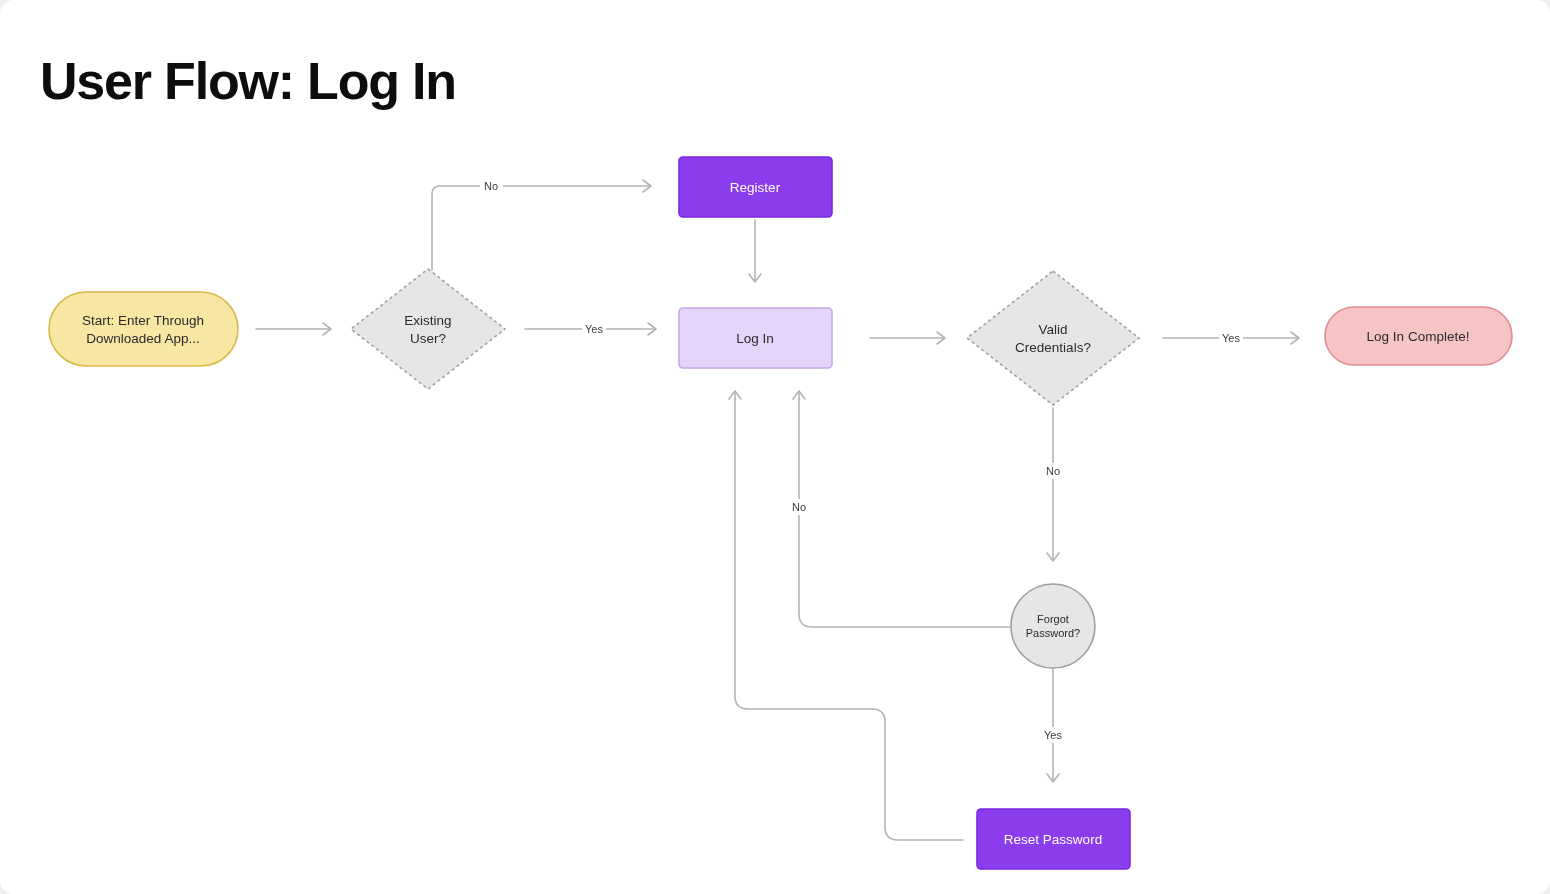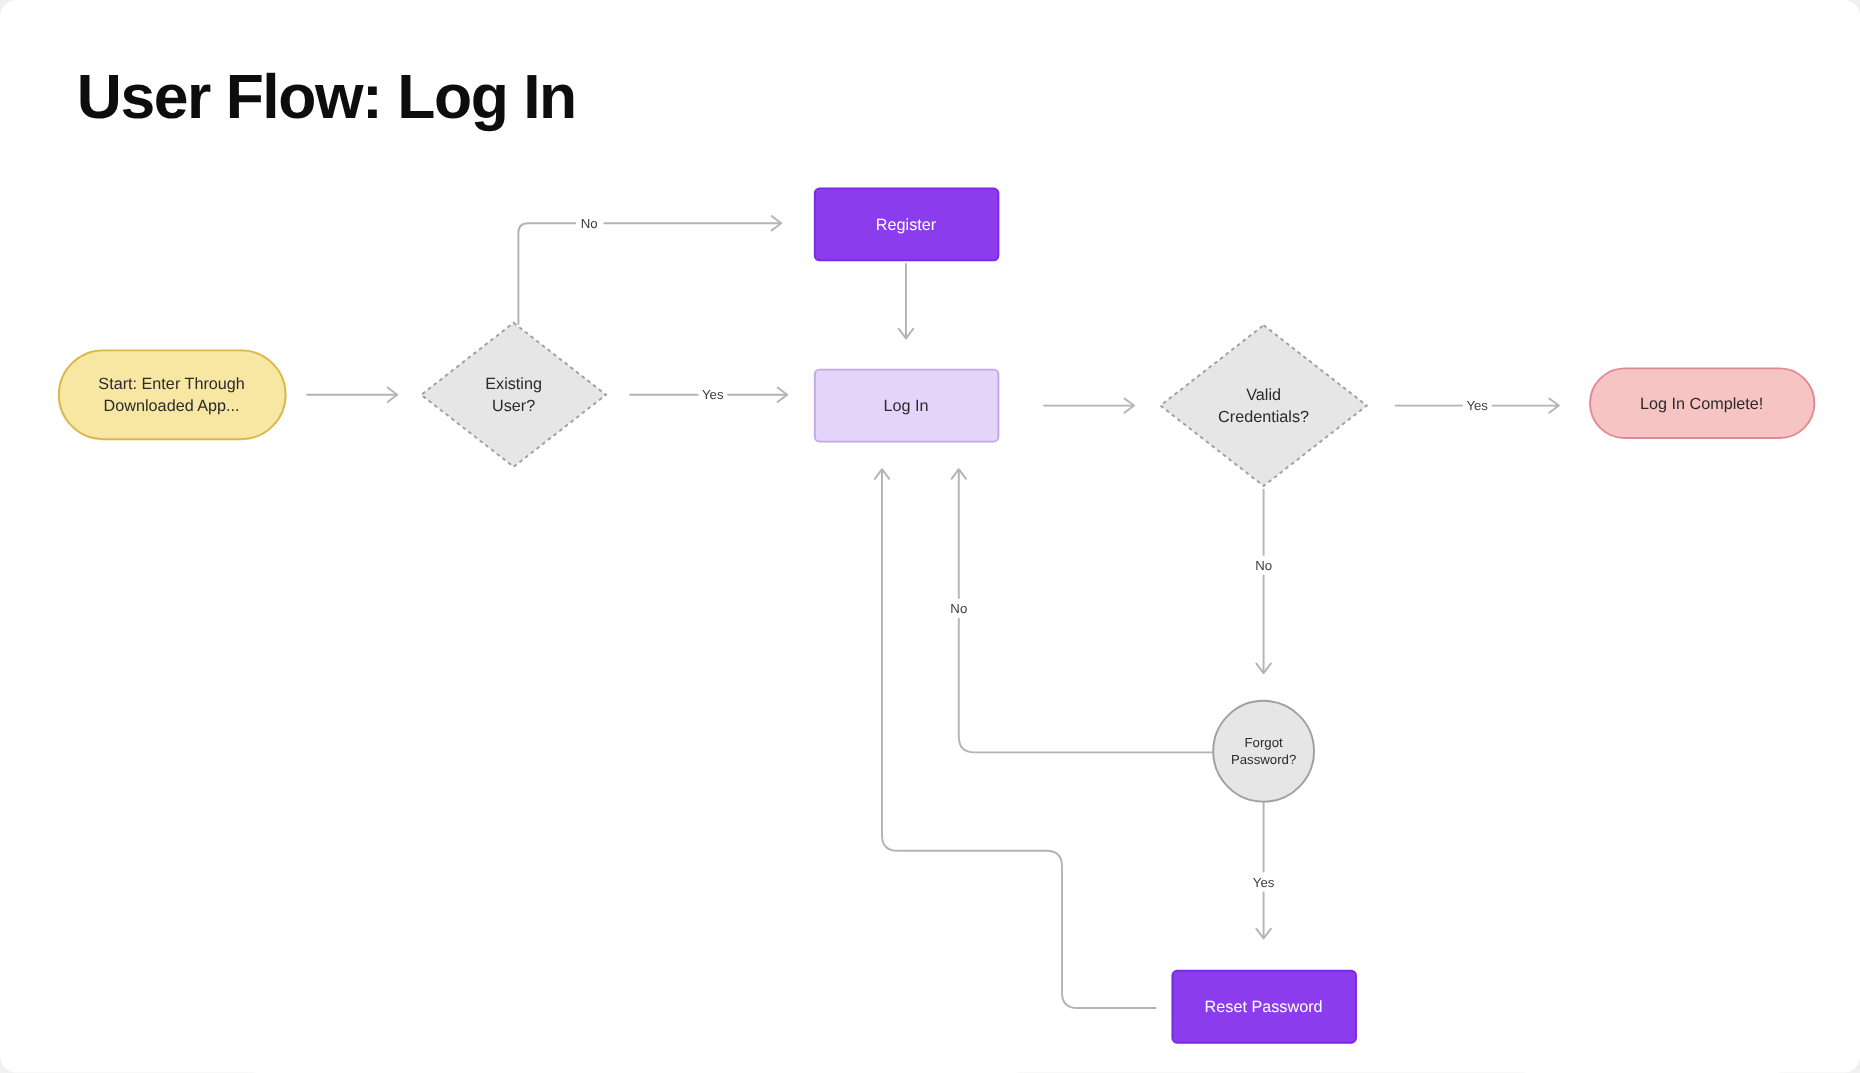--- a/index.html
+++ b/index.html
@@ -16,21 +16,21 @@
   #canvas {
     position: relative;
     width: 1550px;
     height: 894px;
     background: #ffffff;
     border-radius: 14px;
     overflow: hidden;
   }
   #page-title {
     position: absolute;
-    left: 64px;
+    left: 40px;
     top: 51px;
     font-size: 52px;
     font-weight: 700;
     letter-spacing: -1.2px;
     color: #0d0d0d;
     white-space: nowrap;
   }
   svg#flow {
     position: absolute;
     left: 0;

